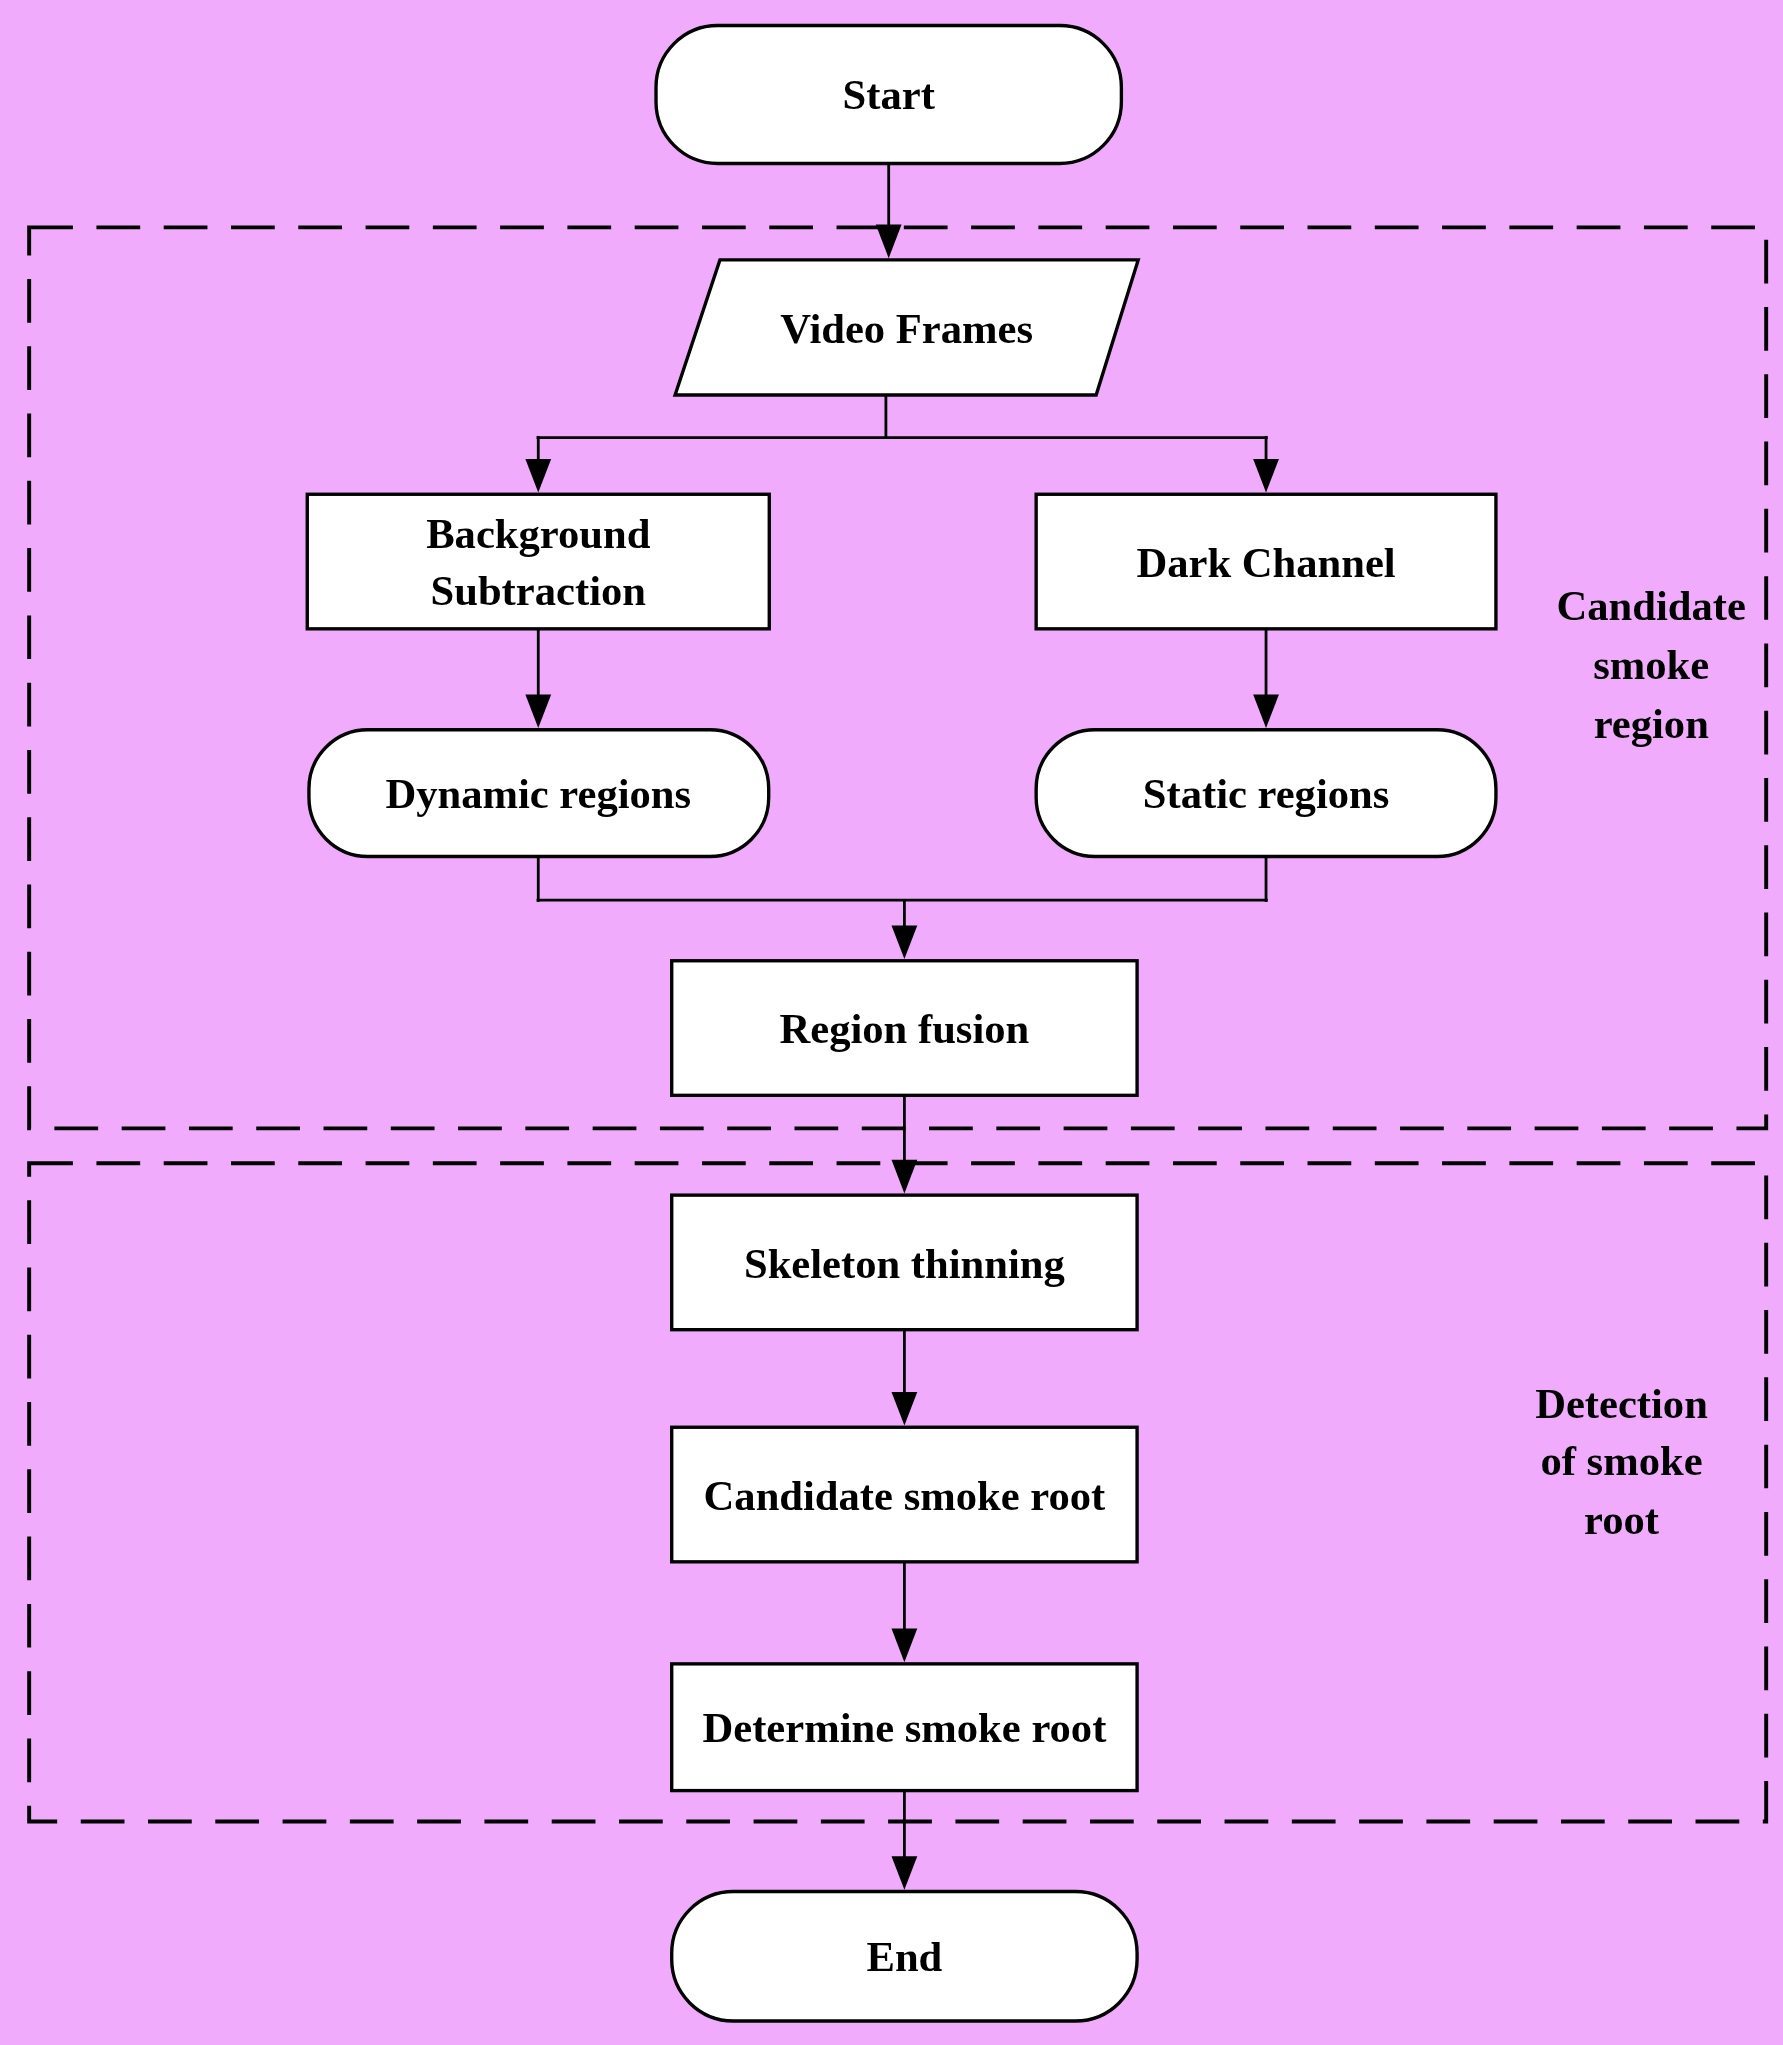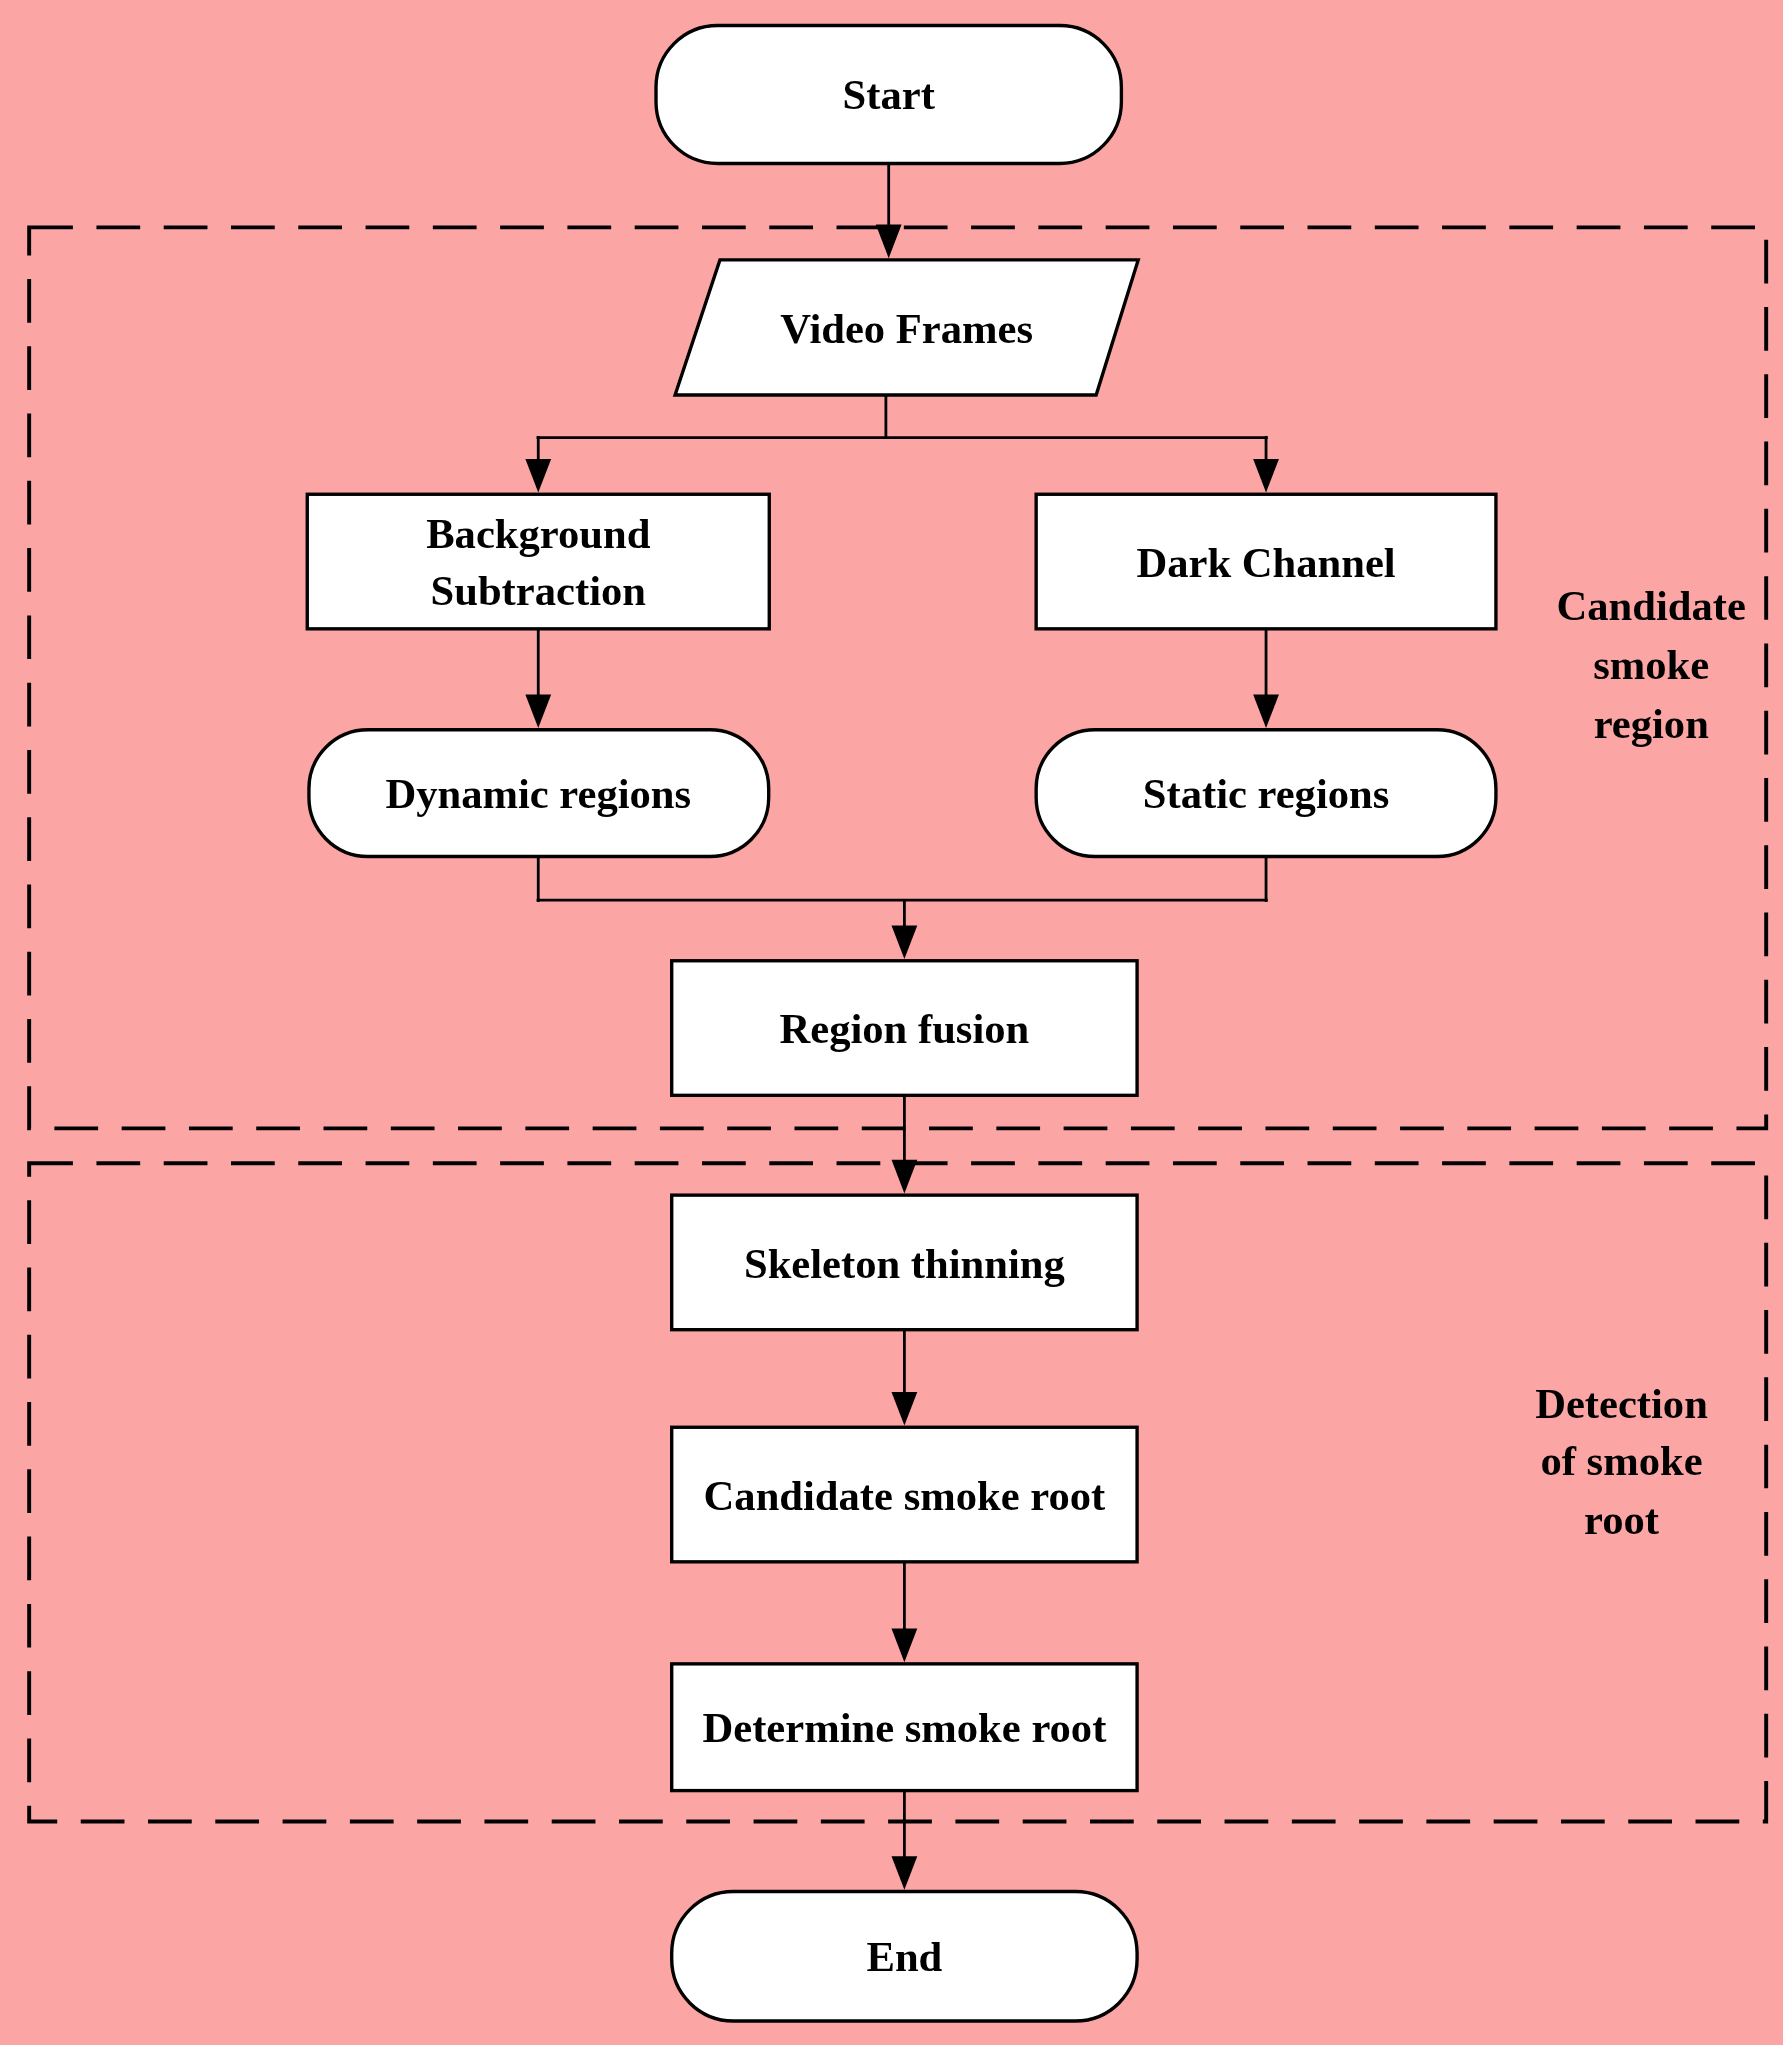--- a/index.html
+++ b/index.html
@@ -4,21 +4,21 @@
 <style>
   html, body {
     margin: 0;
     padding: 0;
     background: #ffffff;
   }
   #stage {
     position: relative;
     width: 1783px;
     height: 2046px;
-    background: #fca5a5;
+    background: #f0abfc;
     overflow: hidden;
   }
   svg {
     display: block;
     width: 1783px;
     height: 2046px;
   }
   .shape {
     fill: #ffffff;
     stroke: #000000;

